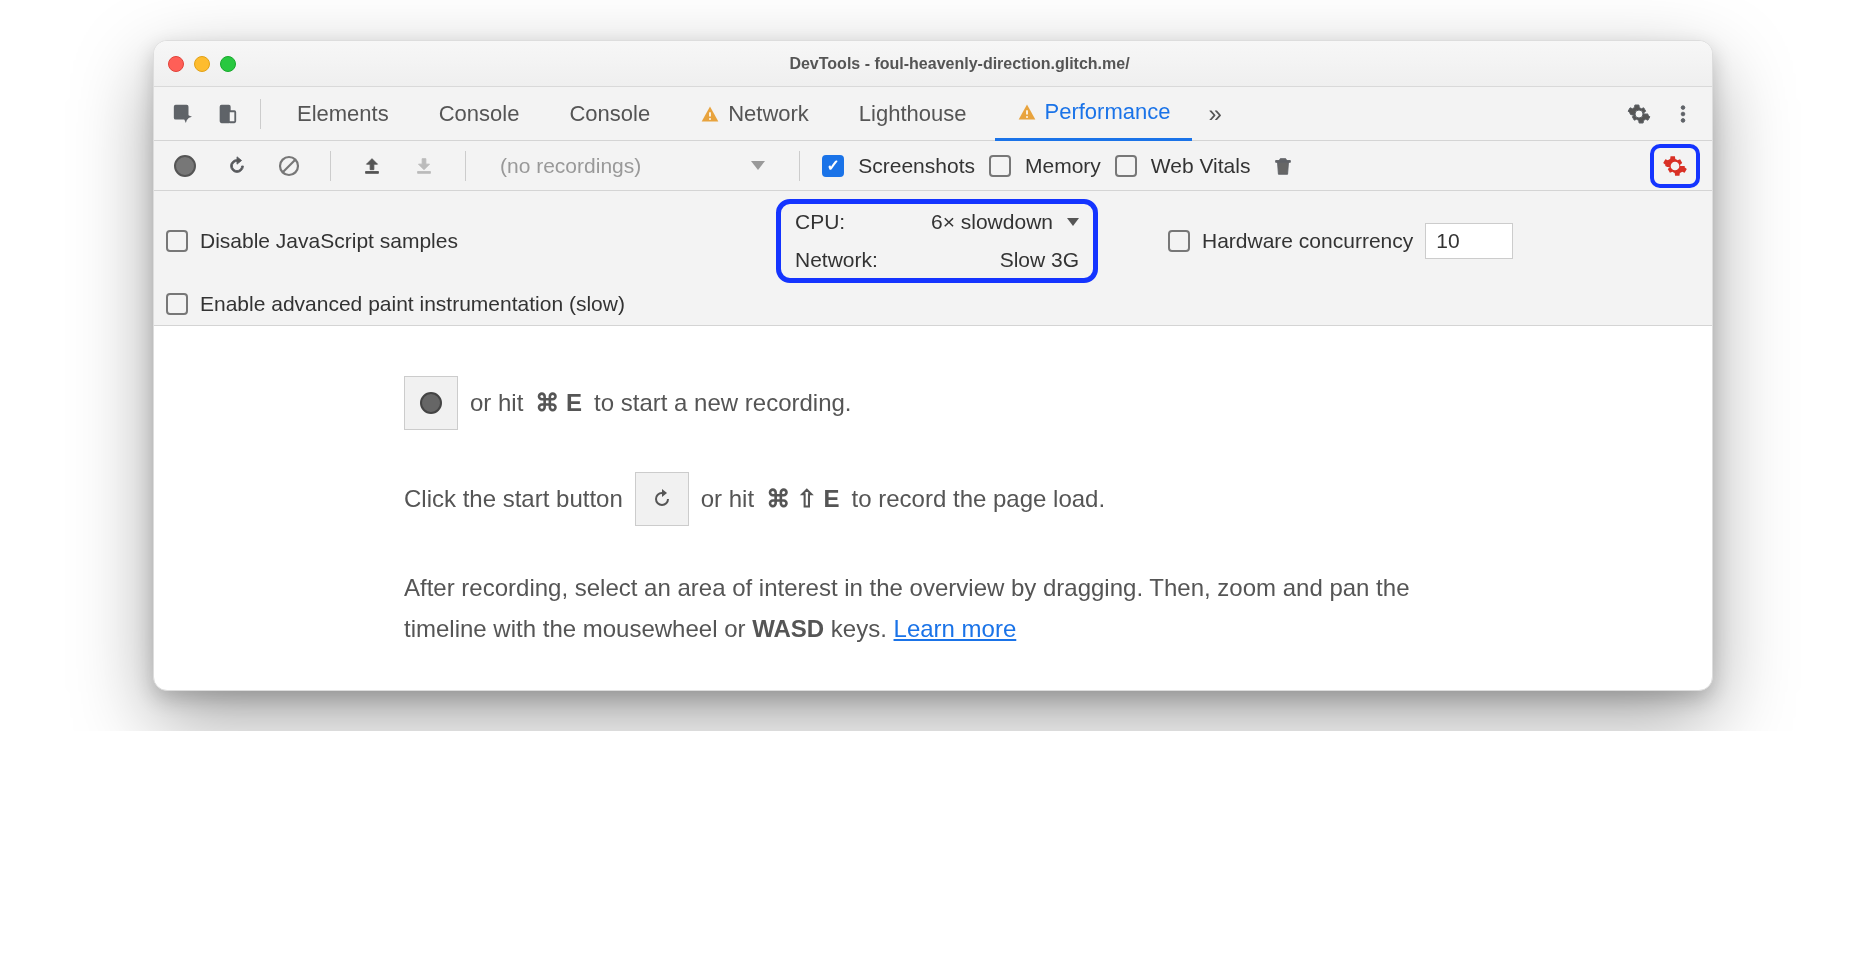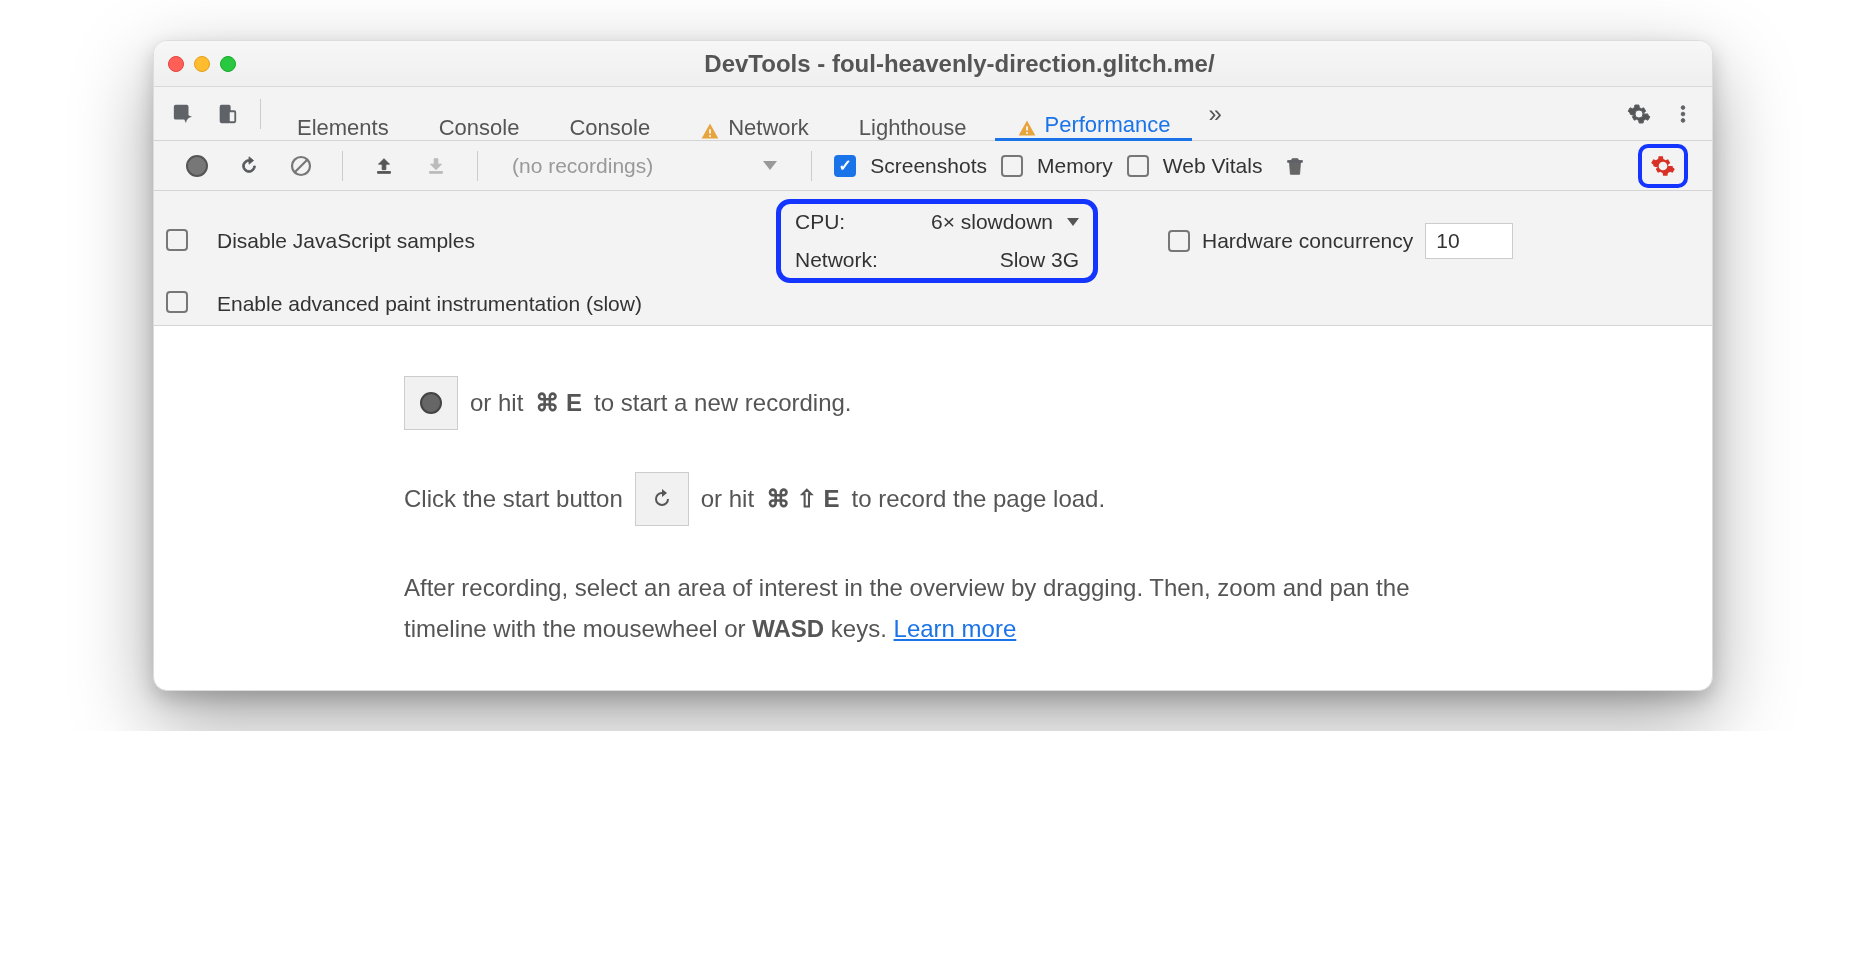--- a/index.html
+++ b/index.html
@@ -27,54 +27,54 @@
     padding: 0 14px;
     position: relative;
   }
   .traffic { display: flex; gap: 10px; }
   .dot { width: 16px; height: 16px; border-radius: 50%; }
   .dot.red { background:#ff5f57; border:1px solid #e14239; }
   .dot.yellow { background:#febc2e; border:1px solid #e1a117; }
   .dot.green { background:#28c840; border:1px solid #18a92c; }
   .title {
     position:absolute; left:16px; right:0; text-align:center;
-    font-size: 24px; color:#555; font-weight:600;margin-left:37px;
+    font-size: 16px; color:#555; font-weight:600;margin-left:37px;
   }
   .tabbar {
     display:flex; align-items:center;
     height: 54px;
     border-bottom: 1px solid #d4d4d4;
     background:#f3f3f3;
     padding: 0 10px;
     gap: 6px;
   }
   .iconbtn {
     width: 38px; height: 38px;
     display:flex; align-items:center; justify-content:center;
     color:#5f6368; border-radius:4px;
   }
   .iconbtn svg { width:22px; height:22px; stroke:currentColor; fill:currentColor; }
   .vsep { width:1px; height:30px; background:#ccc; margin:0 8px; }
   .tab {
-    padding: 0 22px; height:54px;
-    display:flex; align-items:flex-end; gap:8px;
+    padding: 12px 22px; height:54px;
+    display:flex; align-items:center; gap:8px;
     font-size: 22px; color:#555; cursor:pointer;
   }
   .tab.active { color:#1a73e8; border-bottom: 3px solid #1a73e8; }
   .warn-tri { display:inline-flex; }
   .warn-tri svg { width:20px; height:20px; }
   .spacer { flex:1; }
   .more-chevrons { font-size:24px; color:#555; padding:0 10px; cursor:pointer; }
 
   .toolbar {
     display:flex; align-items:center;
     height: 50px;
     border-bottom: 1px solid #d4d4d4;
     background:#f3f3f3;
-    padding: 0 24px;
+    padding: 0 12px;
     gap: 14px;
     font-size: 21px;
     color:#333;
   }
   .record-dot { width:22px; height:22px; border-radius:50%; background:#777; border:2px solid #555; }
   .reload svg { width:22px; height:22px; fill:#555; }
   .disabled-circle svg { width:24px; height:24px; stroke:#777; fill:none; stroke-width:2.2; }
   .up svg,.down svg { width:22px; height:22px; }
   .up { color:#555; }
   .down { color:#bbb; }
@@ -91,21 +91,21 @@
   .gear-red { width:50px;height:44px; border:4px solid #1434ff; border-radius:10px; display:flex; align-items:center; justify-content:center; }
   .gear-red svg { width:26px; height:26px; fill:#d93025; }
   .gear-gray svg { width:24px; height:24px; fill:#555; }
 
   .settings {
     background:#f3f3f3;
     border-bottom:1px solid #d4d4d4;
     font-size:21px; color:#333;
   }
   .srow { display:flex; align-items:center; padding: 8px 12px; }
-  .scell-left { width:610px; display:flex; align-items:flex-start; gap:29px; }
+  .scell-left { width:610px; display:flex; align-items:center; gap:12px; }
   .scell-mid {
     border:5px solid #1434ff; border-radius:14px;
     width:322px; padding:6px 14px;
     background:#f3f3f3;
     display:flex; flex-direction:column; gap:14px;
     margin-right: 70px;
     text-align: right;
   }
   .midline { display:flex; align-items:center; gap:10px; }
   .midline .tri-sm { width:0;height:0;border-left:6px solid transparent;border-right:6px solid transparent;border-top:8px solid #555; margin-left:4px; }

